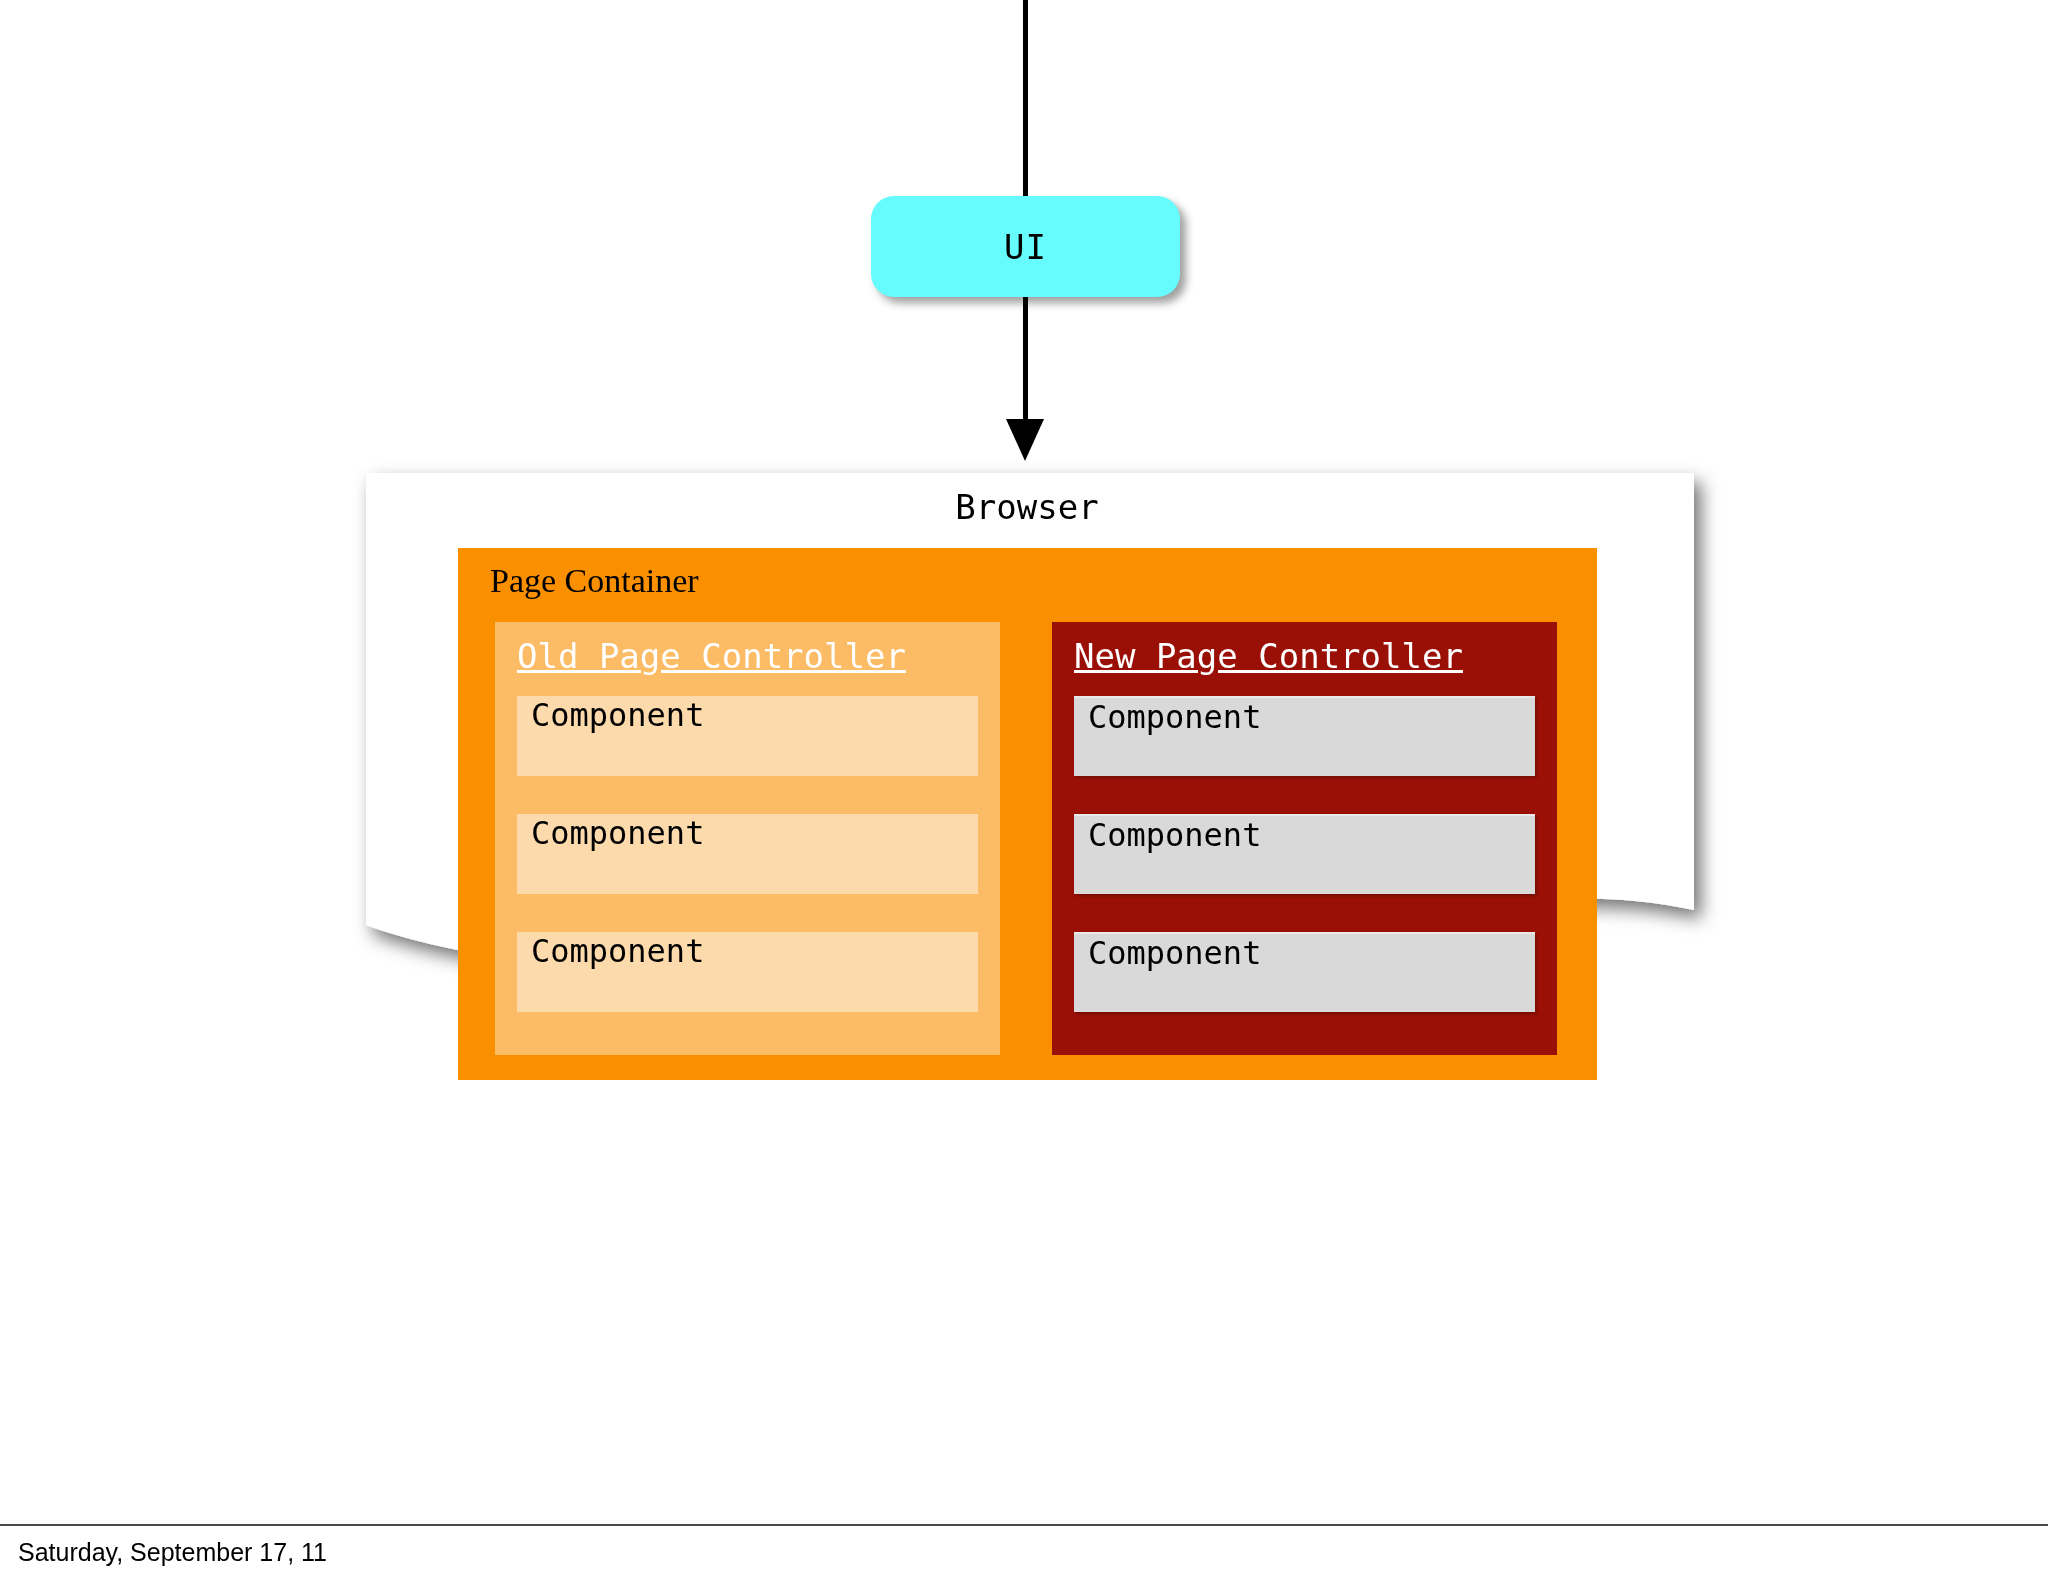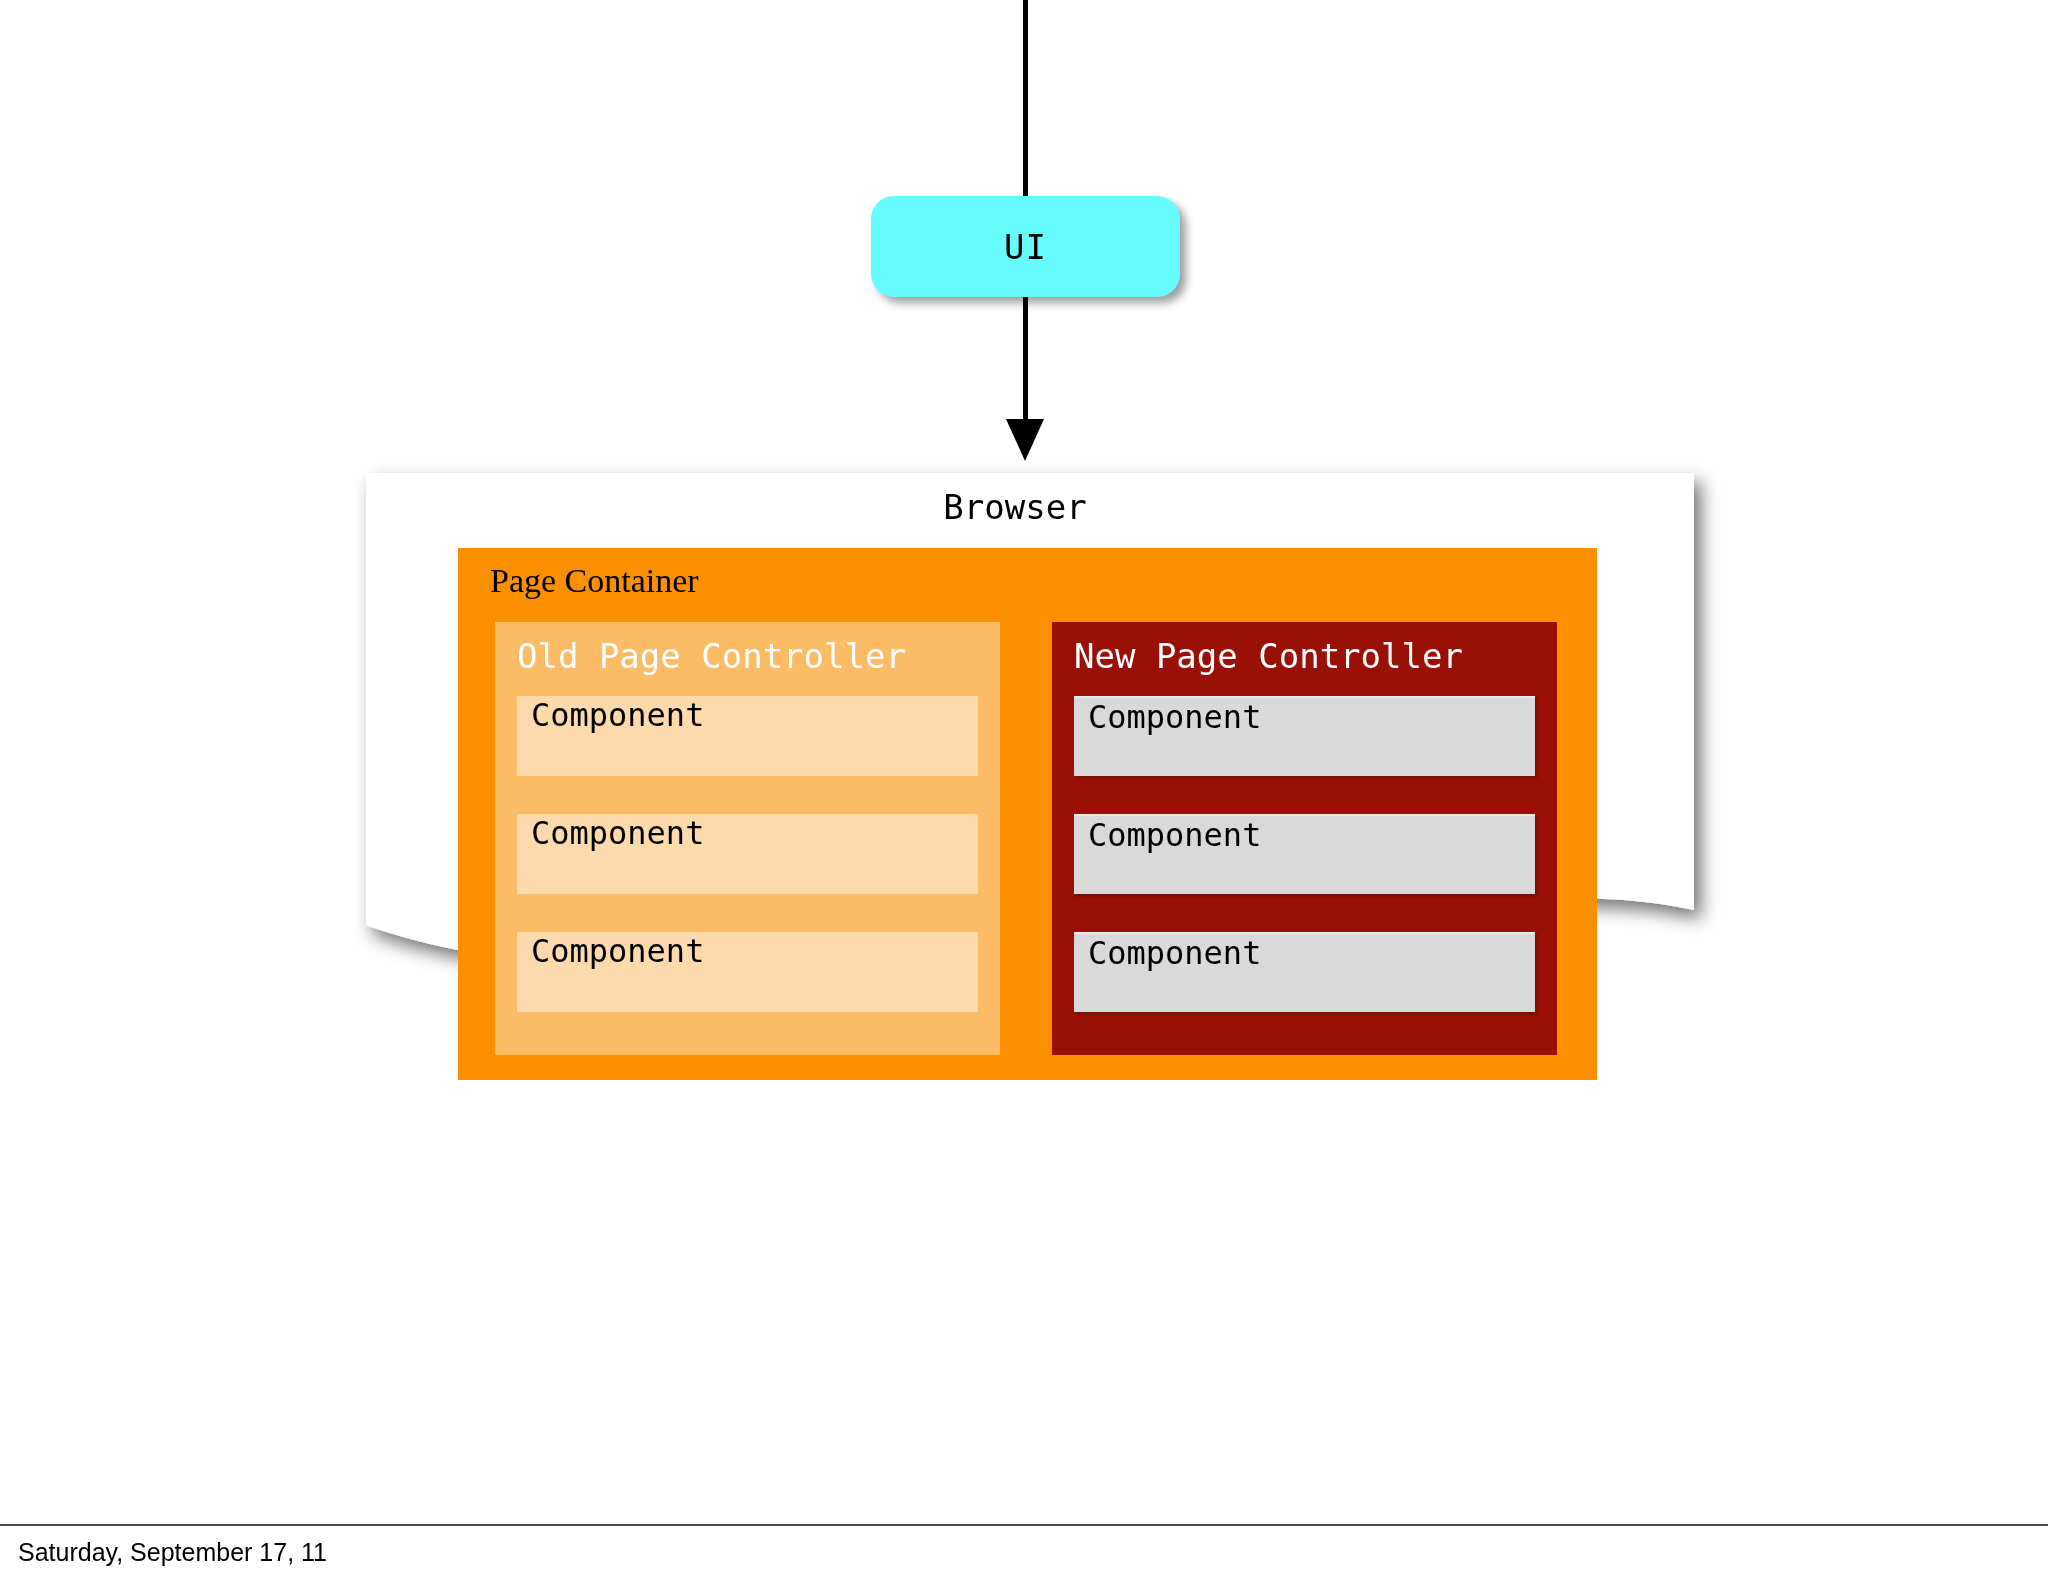--- a/index.html
+++ b/index.html
@@ -86,21 +86,21 @@
   .browser-sheet-svg {
     position: absolute;
     inset: 0;
     width: 100%;
     height: 100%;
     overflow: visible;
   }
 
   .browser-label {
     position: absolute;
-    left: 358px;
+    left: 370px;
     top: 487px;
     width: 1314px;
     text-align: center;
     font-family: "DejaVu Sans Mono", monospace;
     font-size: 34px;
     color: #000000;
     z-index: 2;
   }
 
   
@@ -143,20 +143,21 @@
   }
   .panel.new {
     background: #9B1006;
   }
   .panel-title {
     font-family: "DejaVu Sans Mono", monospace;
     font-size: 34px;
     color: #FFFFFF;
     margin-bottom: 20px;
     white-space: nowrap;
+    text-decoration: underline;
   }
   .component-list {
     display: flex;
     flex-direction: column;
     gap: 38px;
   }
   .component {
     height: 80px;
     display: flex;
     align-items: flex-start;

